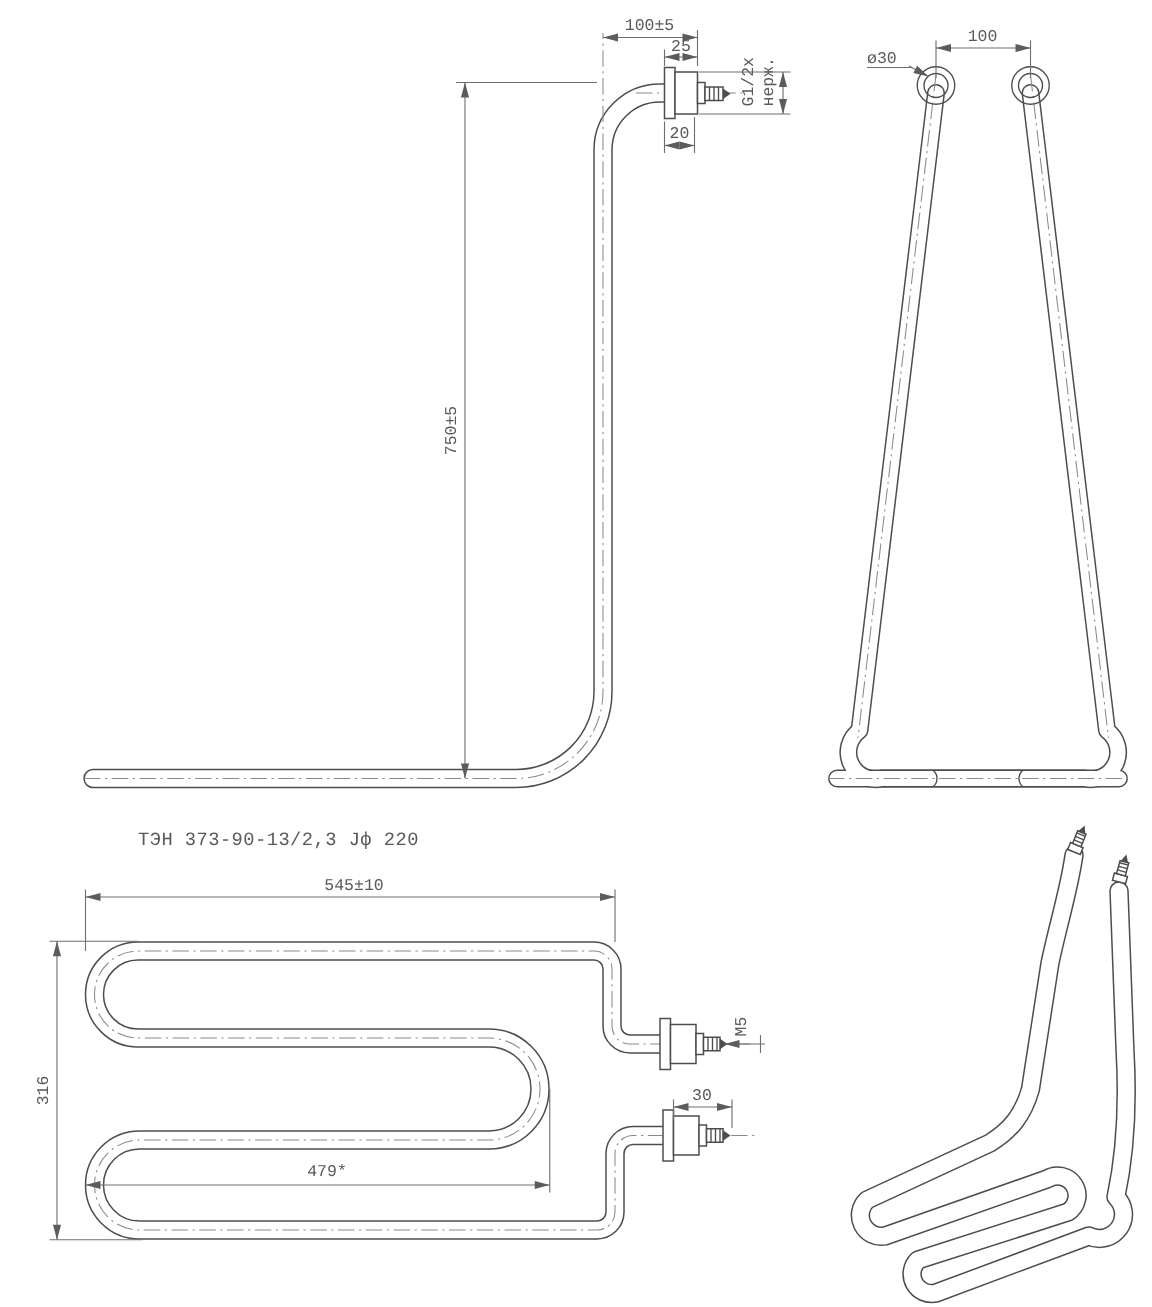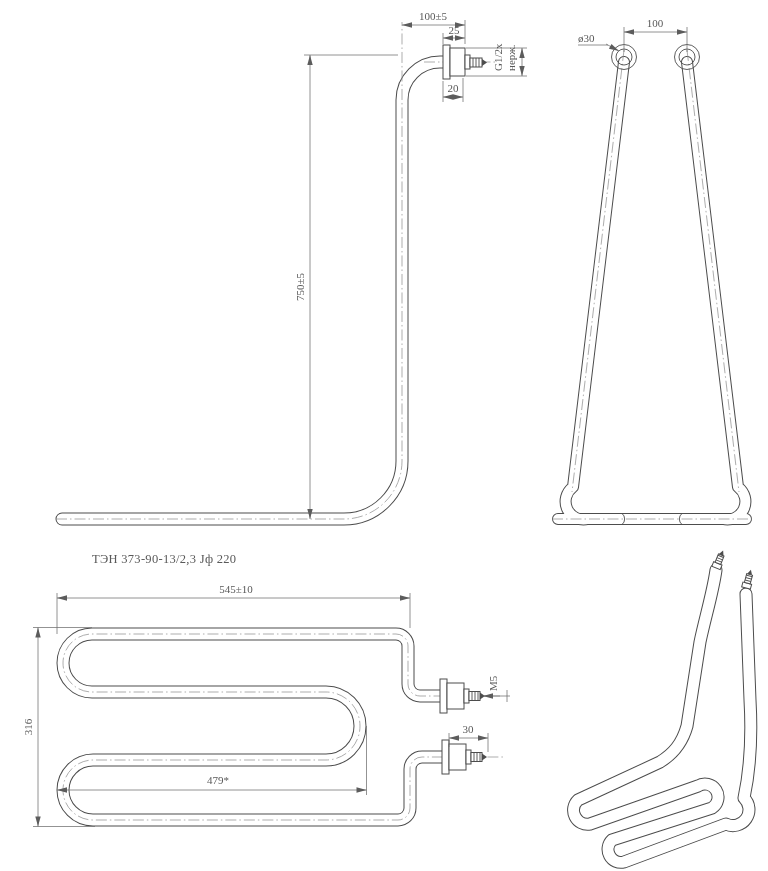--- a/index.html
+++ b/index.html
@@ -1,17 +1,17 @@
 <!DOCTYPE html>
 <html><head>
 <meta charset="utf-8">
 <style>
   html,body{margin:0;padding:0;background:#ffffff;}
   .stage{position:relative;width:768px;height:871px;background:#fff;overflow:hidden;
-         font-family:Liberation Serif, serif;}
+         font-family:Liberation Mono, monospace;}
   svg{display:block;}
   
   .tube-o{fill:none;stroke:#4d4d4d;stroke-width:13;stroke-linecap:round;stroke-linejoin:round;}
   .tube-i{fill:none;stroke:#ffffff;stroke-width:11;stroke-linecap:round;stroke-linejoin:round;}
   .tube-o2{fill:none;stroke:#4d4d4d;stroke-width:12;stroke-linecap:round;stroke-linejoin:round;}
   .tube-i2{fill:none;stroke:#ffffff;stroke-width:10;stroke-linecap:round;stroke-linejoin:round;}
   .cl{fill:none;stroke:#8a8a8a;stroke-width:.7;stroke-dasharray:11 3 1.5 3;}
   .xl{fill:none;stroke:#6f6f6f;stroke-width:.75;}
   .dim{fill:none;stroke:#6f6f6f;stroke-width:.75;}
   .fit{fill:#ffffff;stroke:#4d4d4d;stroke-width:1;}

